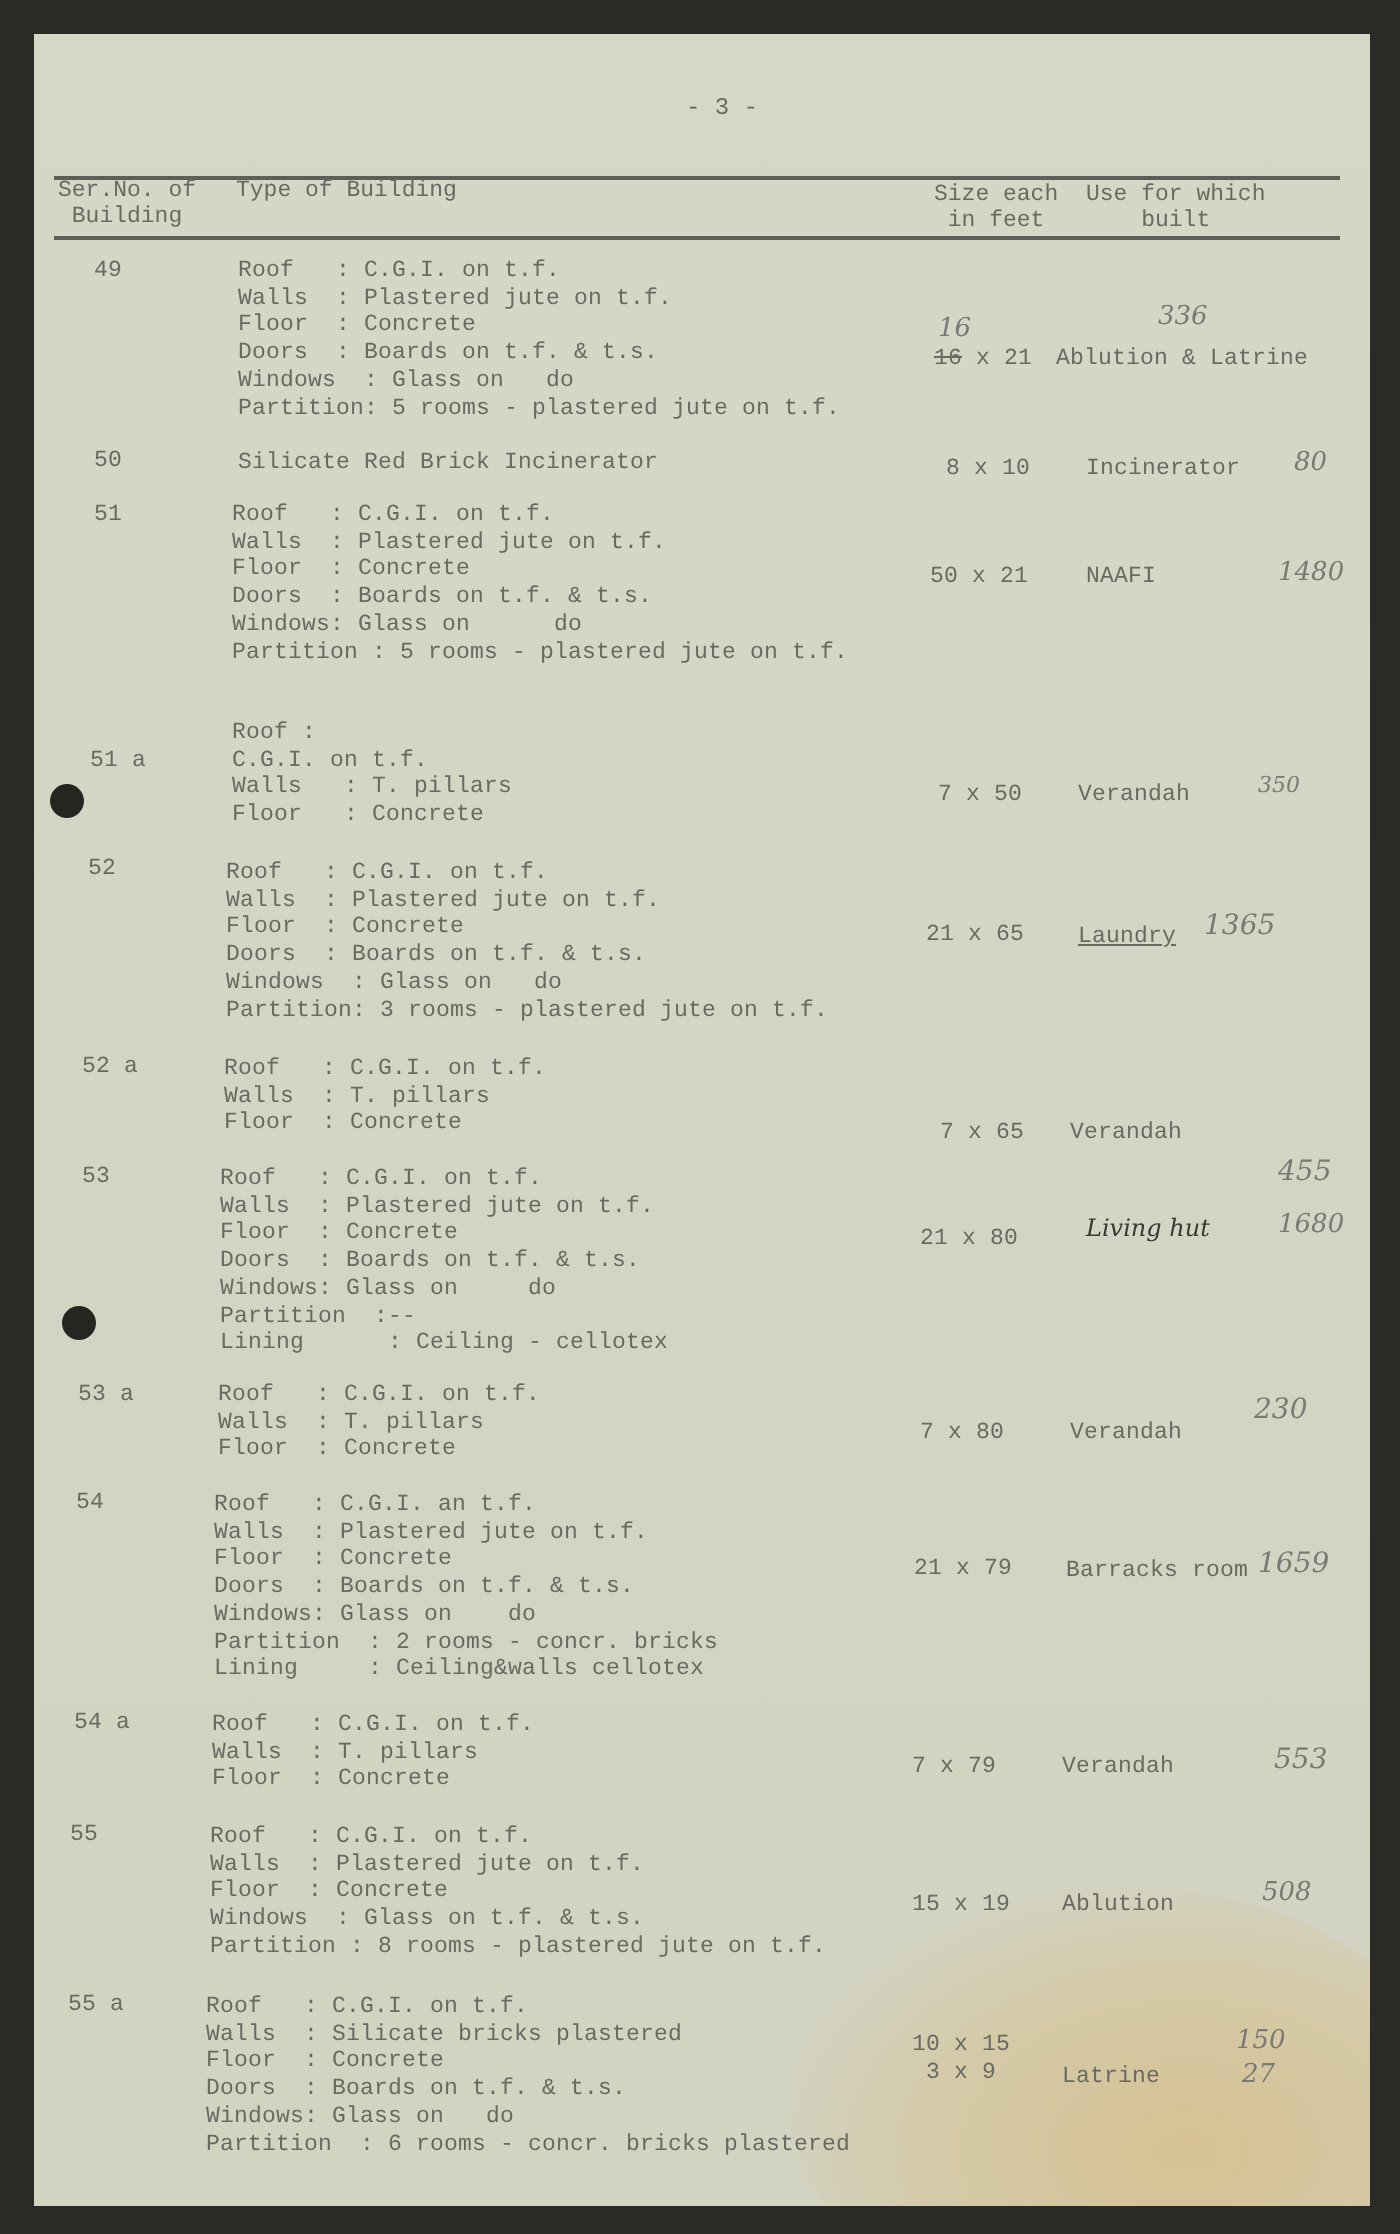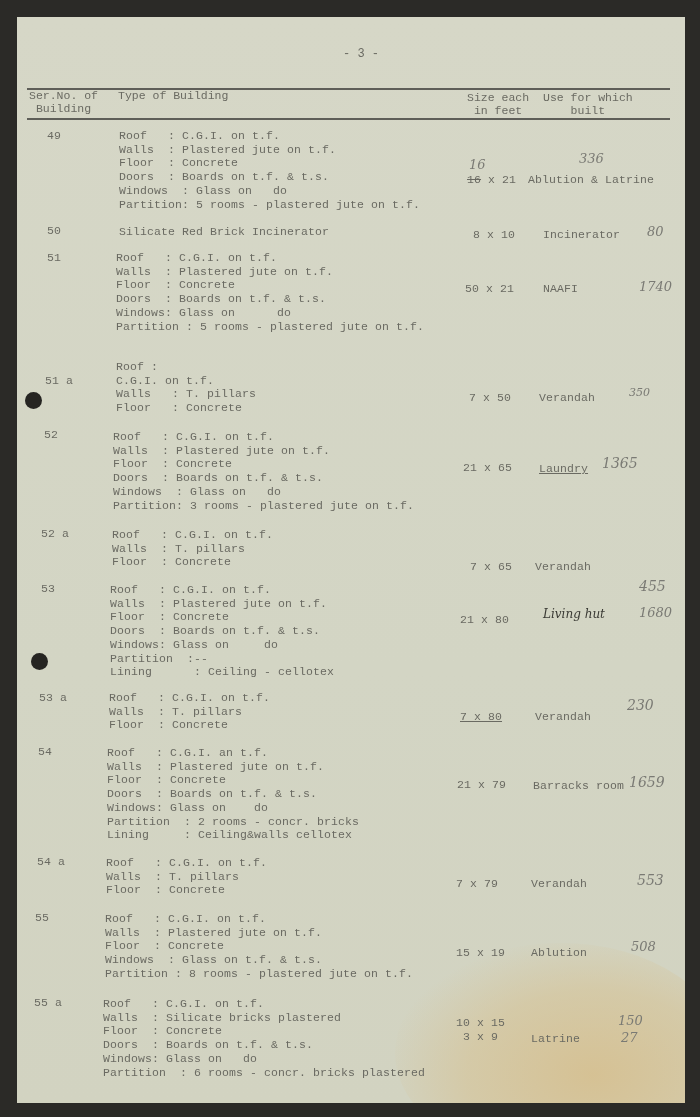--- a/index.html
+++ b/index.html
@@ -68,21 +68,21 @@
 
   <div class="t" style="left:30px; top:234px;">51</div>
   <div class="t" style="left:99px; top:234px;">Roof   : C.G.I. on t.f.
 Walls  : Plastered jute on t.f.
 Floor  : Concrete
 Doors  : Boards on t.f. &amp; t.s.
 Windows: Glass on      do
 Partition : 5 rooms - plastered jute on t.f.</div>
   <div class="t" style="left:448px; top:265px;">50 x 21</div>
   <div class="t" style="left:526px; top:265px;">NAAFI</div>
-  <div class="hw" style="left:622px; top:262px;">1740</div>
+  <div class="hw" style="left:622px; top:262px;">1480</div>
 
   <div class="t" style="left:28px; top:357px;">51 a</div>
   <div class="punch" style="left:8px; top:375px;"></div>
   <div class="t" style="left:99px; top:343px;">Roof :
 C.G.I. on t.f.
 Walls   : T. pillars
 Floor   : Concrete</div>
   <div class="t" style="left:452px; top:374px;">7 x 50</div>
   <div class="t" style="left:522px; top:374px;">Verandah</div>
   <div class="hw" style="left:612px; top:369px; font-size:11px;">350</div>
@@ -116,21 +116,21 @@
 Lining      : Ceiling - cellotex</div>
   <div class="punch" style="left:14px; top:636px;"></div>
   <div class="t" style="left:443px; top:596px;">21 x 80</div>
   <div class="hw dark" style="left:526px; top:590px; font-size:12px;">Living hut</div>
   <div class="hw" style="left:622px; top:588px;">1680</div>
 
   <div class="t" style="left:22px; top:674px;">53 a</div>
   <div class="t" style="left:92px; top:674px;">Roof   : C.G.I. on t.f.
 Walls  : T. pillars
 Floor  : Concrete</div>
-  <div class="t" style="left:443px; top:693px;text-decoration:underline;">7 x 80</div>
+  <div class="t" style="left:443px; top:693px;">7 x 80</div>
   <div class="t" style="left:518px; top:693px;">Verandah</div>
   <div class="hw" style="left:610px; top:680px; font-size:14px;">230</div>
 
   <div class="t" style="left:21px; top:728px;">54</div>
   <div class="t" style="left:90px; top:729px;">Roof   : C.G.I. an t.f.
 Walls  : Plastered jute on t.f.
 Floor  : Concrete
 Doors  : Boards on t.f. &amp; t.s.
 Windows: Glass on    do
 Partition  : 2 rooms - concr. bricks

